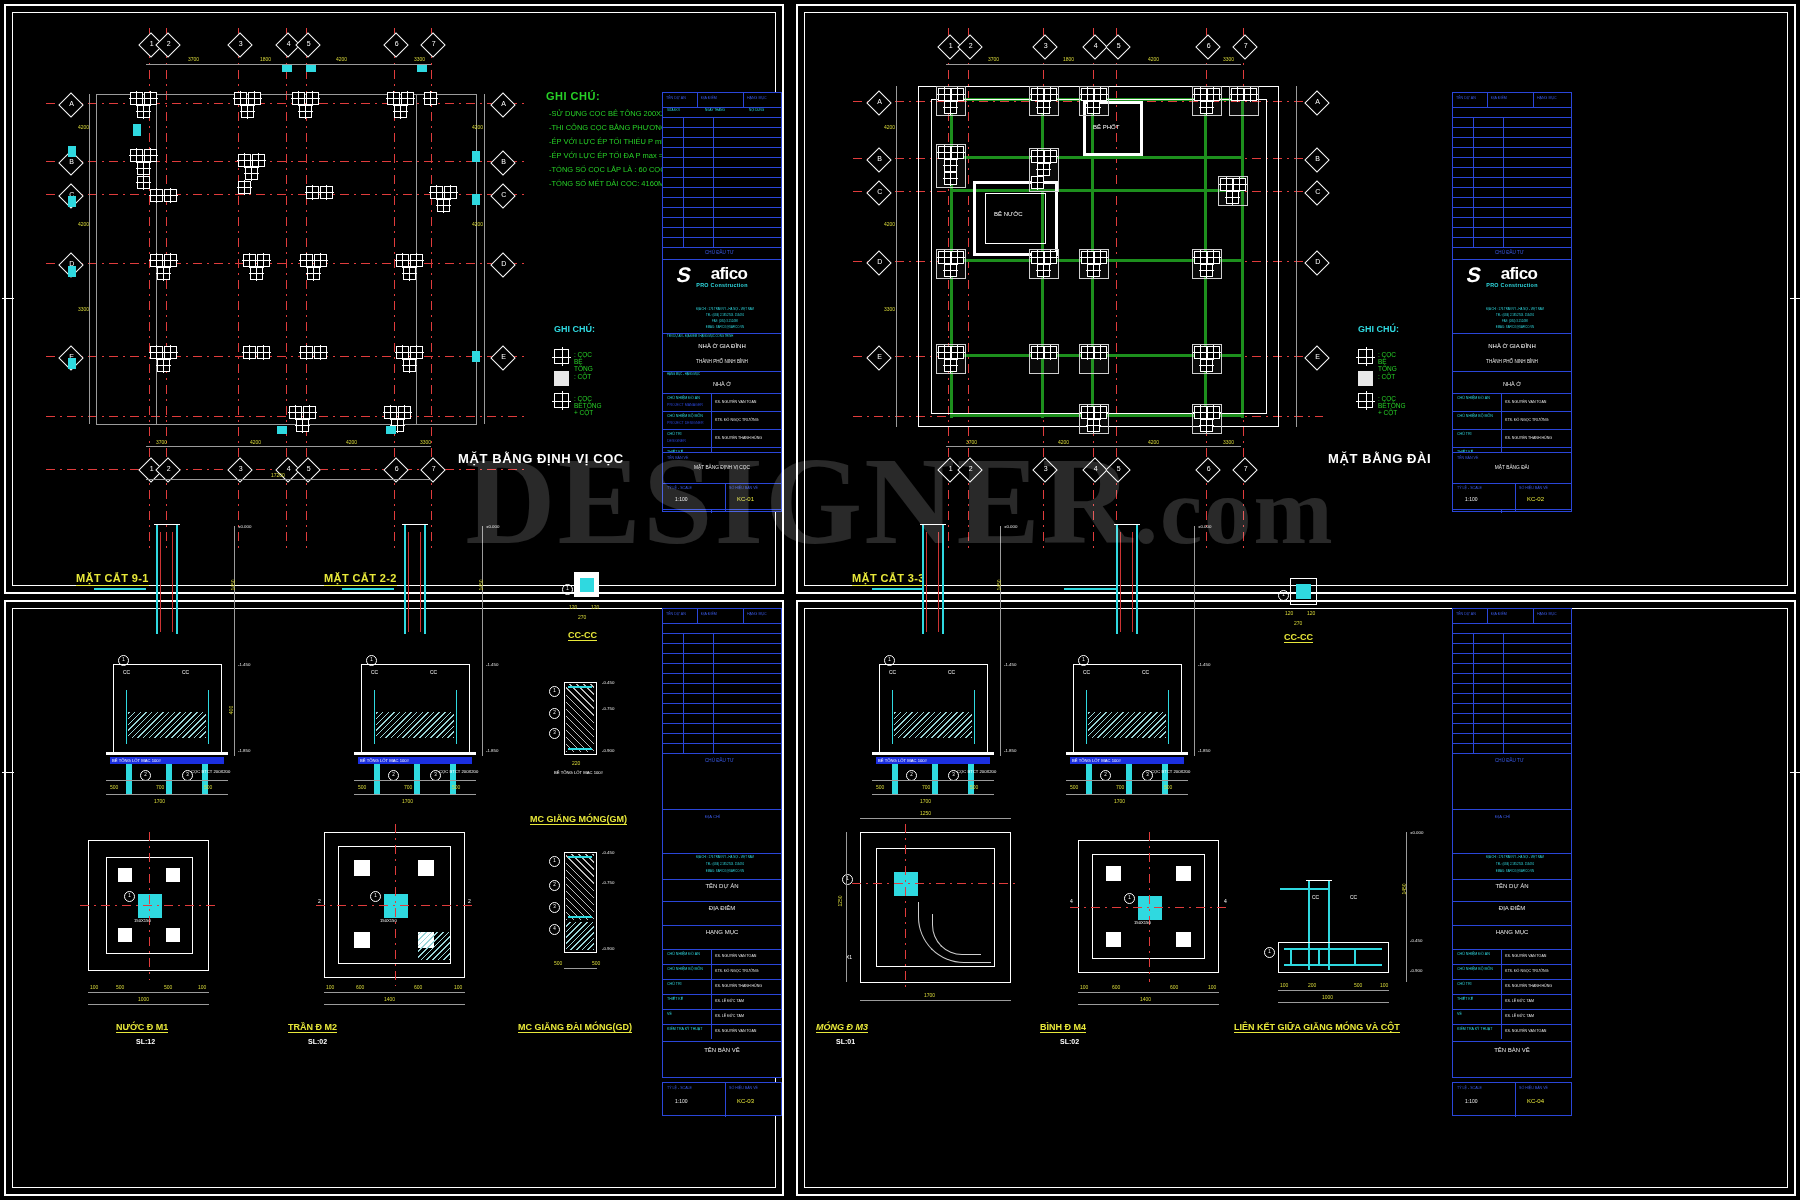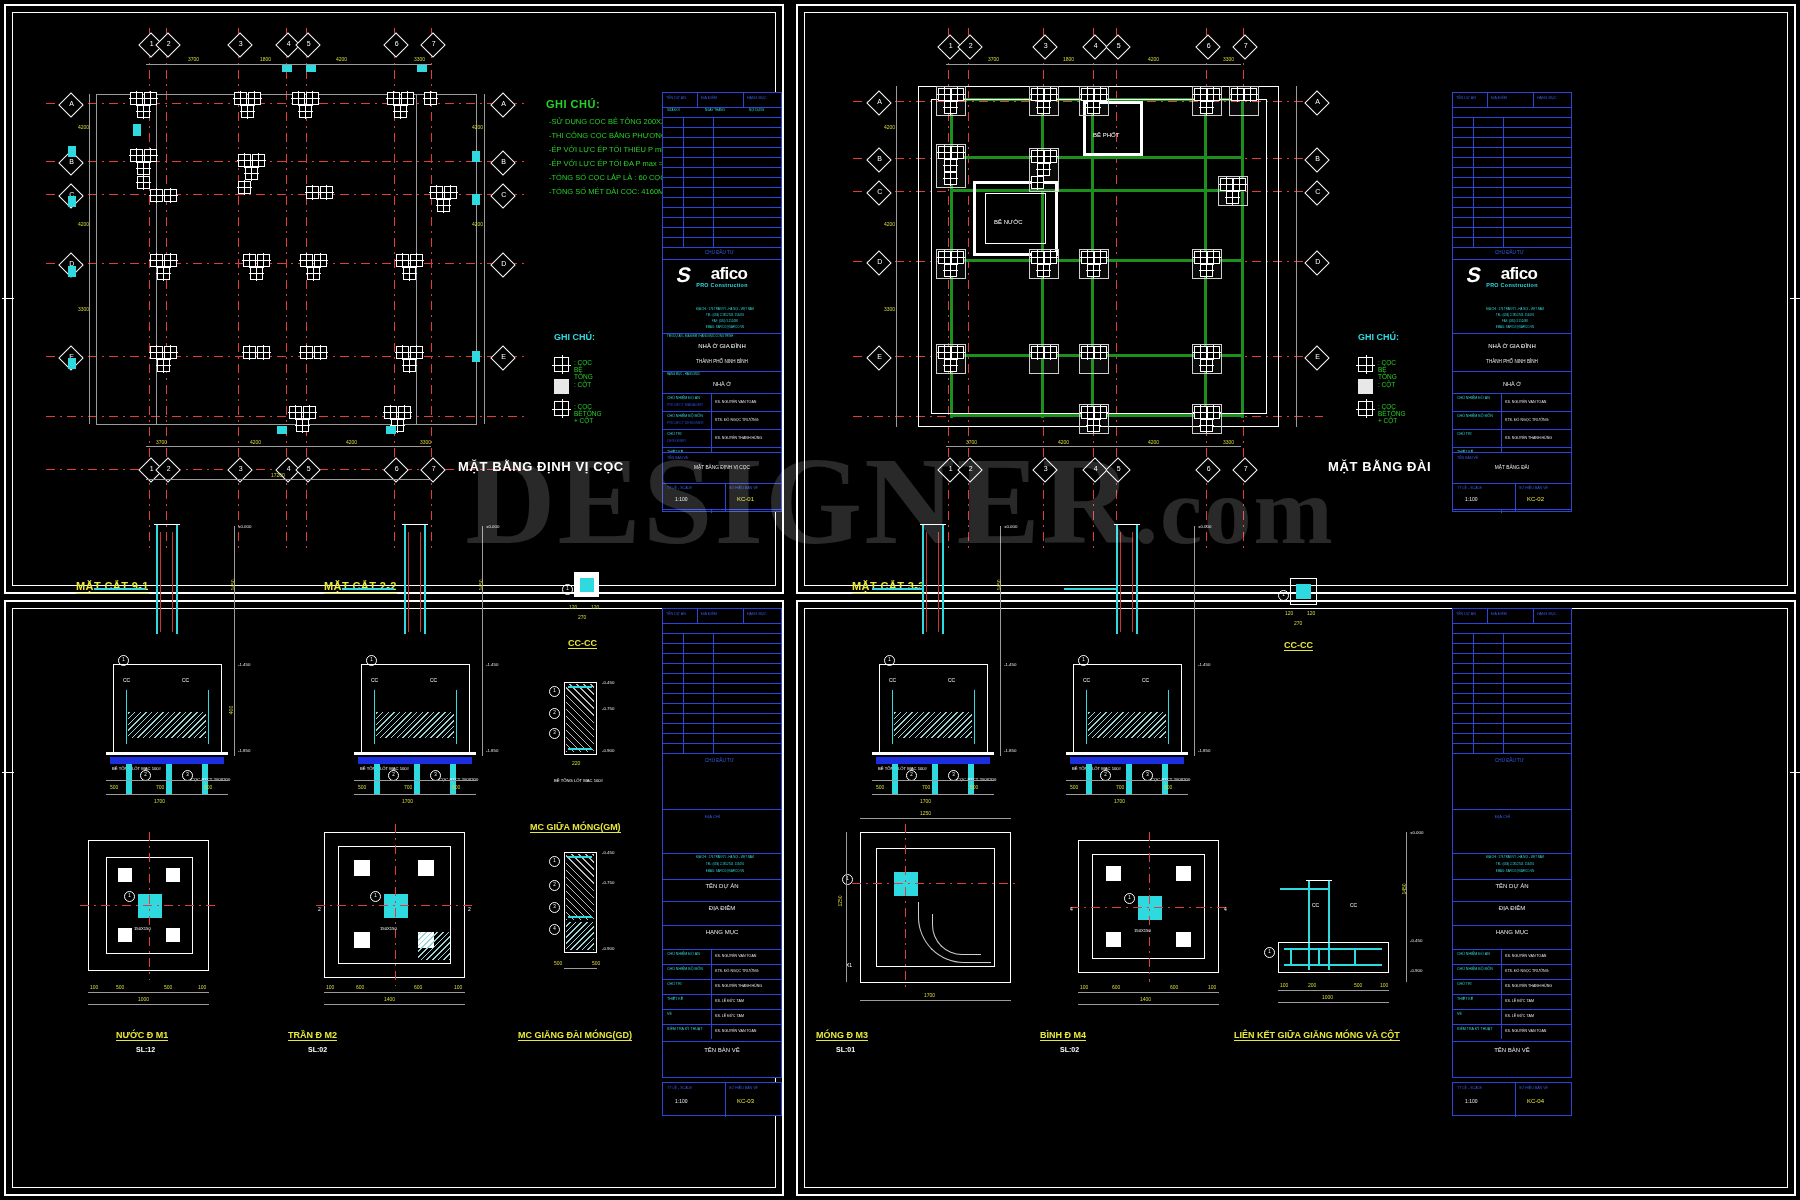--- a/index.html
+++ b/index.html
@@ -27,21 +27,21 @@
   .pile{position:absolute;width:11px;height:11px;border:1px solid #ffffff;background:#000;}
   .pile:before,.pile:after{content:"";position:absolute;background:#ffffff;}
   .pile:before{left:50%;top:-2px;bottom:-2px;width:1px;margin-left:-0.5px;}
   .pile:after{top:50%;left:-2px;right:-2px;height:1px;margin-top:-0.5px;}
   .cap{position:absolute;border:1px solid #cfcfcf;background:rgba(255,255,255,0.04);}
   .col{position:absolute;background:#efefef;}
 
   .dim{position:absolute;height:1px;background:#9b9b9b;}
   .dimtxt{position:absolute;color:#d8d83a;font-size:5px;white-space:nowrap;}
 
-  .txt{position:absolute;white-space:nowrap;margin-top:8px;}
+  .txt{position:absolute;white-space:nowrap;}
   .green{color:#27d127;}
   .cyan{color:#2fd9e0;}
   .yellow{color:#e8e83a;}
   .white{color:#ffffff;}
 
   .note-title{font-size:11px;font-weight:bold;letter-spacing:.5px;}
   .note-line{font-size:7.5px;}
   .dwg-title{font-size:13px;font-weight:bold;letter-spacing:.6px;}
   .sec-title{font-size:11px;font-weight:bold;letter-spacing:.4px;border-bottom:1.5px solid currentColor;padding-bottom:1px;}
   .small-title{font-size:9px;font-weight:bold;border-bottom:1.2px solid currentColor;}
@@ -828,21 +828,21 @@
     <div class="ln-c" style="left:562px;top:84px;width:24px;height:2px;"></div>
     <div class="ln-c" style="left:562px;top:146px;width:24px;height:2px;"></div>
     <div class="bub-s" style="left:543px;top:84px;">1</div>
     <div class="bub-s" style="left:543px;top:106px;">2</div>
     <div class="bub-s" style="left:543px;top:126px;">3</div>
     <div class="lvl" style="left:596px;top:78px;">-0.450</div>
     <div class="lvl" style="left:596px;top:104px;">-0.750</div>
     <div class="lvl" style="left:596px;top:146px;">-0.900</div>
     <div class="dimtxt" style="left:566px;top:158px;">220</div>
     <div class="txt white tiny2" style="left:548px;top:168px;">BÊ TÔNG LÓT MÁC 100#</div>
-    <div class="txt yellow small-title" style="left:524px;top:212px;">MC GIỮA MÓNG(GM)</div>
+    <div class="txt yellow small-title" style="left:524px;top:212px;">MC GIẰNG MÓNG(GM)</div>
 
     <div class="ln-w" style="left:82px;top:238px;width:120px;height:1px;"></div>
     <div class="ln-w" style="left:82px;top:238px;width:1px;height:130px;"></div>
     <div class="ln-w" style="left:202px;top:238px;width:1px;height:130px;"></div>
     <div class="ln-w" style="left:82px;top:368px;width:121px;height:1px;"></div>
     <div class="ln-w" style="left:100px;top:255px;width:86px;height:1px;"></div>
     <div class="ln-w" style="left:100px;top:255px;width:1px;height:96px;"></div>
     <div class="ln-w" style="left:186px;top:255px;width:1px;height:96px;"></div>
     <div class="ln-w" style="left:100px;top:351px;width:87px;height:1px;"></div>
     <div class="ln-w" style="left:112px;top:266px;width:14px;height:14px;"></div>
@@ -1084,21 +1084,21 @@
 
     <div style="position:absolute;left:120px;top:300px;width:72px;height:60px;border-left:1px solid #cfcfcf;border-bottom:1px solid #cfcfcf;border-radius:0 0 0 46px;"></div>
     <div style="position:absolute;left:134px;top:312px;width:48px;height:40px;border-left:1px solid #cfcfcf;border-bottom:1px solid #cfcfcf;border-radius:0 0 0 30px;"></div>
     <div class="txt white tiny" style="left:48px;top:352px;">X1</div>
     <div class="dim" style="left:62px;top:216px;width:151px;"></div>
     <div class="dimtxt" style="left:122px;top:208px;">1250</div>
     <div class="dim" style="left:62px;top:398px;width:151px;"></div>
     <div class="dimtxt" style="left:126px;top:390px;">1700</div>
     <div class="ln" style="left:48px;top:230px;width:1px;height:150px;"></div>
     <div class="dimtxt" style="left:36px;top:296px;transform:rotate(-90deg);">1250</div>
-    <div class="txt yellow small-title" style="left:18px;top:420px;">MÓNG Đ M3</div>
+    <div class="txt yellow small-title" style="left:18px;top:420px;font-style:italic;">MÓNG Đ M3</div>
     <div class="txt white tiny" style="left:38px;top:436px;font-size:7px;font-weight:bold;">SL:01</div>
 
     <div class="ln-w" style="left:280px;top:238px;width:140px;height:1px;"></div>
     <div class="ln-w" style="left:280px;top:238px;width:1px;height:132px;"></div>
     <div class="ln-w" style="left:420px;top:238px;width:1px;height:132px;"></div>
     <div class="ln-w" style="left:280px;top:370px;width:141px;height:1px;"></div>
     <div class="ln-w" style="left:294px;top:252px;width:112px;height:1px;"></div>
     <div class="ln-w" style="left:294px;top:252px;width:1px;height:104px;"></div>
     <div class="ln-w" style="left:406px;top:252px;width:1px;height:104px;"></div>
     <div class="ln-w" style="left:294px;top:356px;width:113px;height:1px;"></div>

